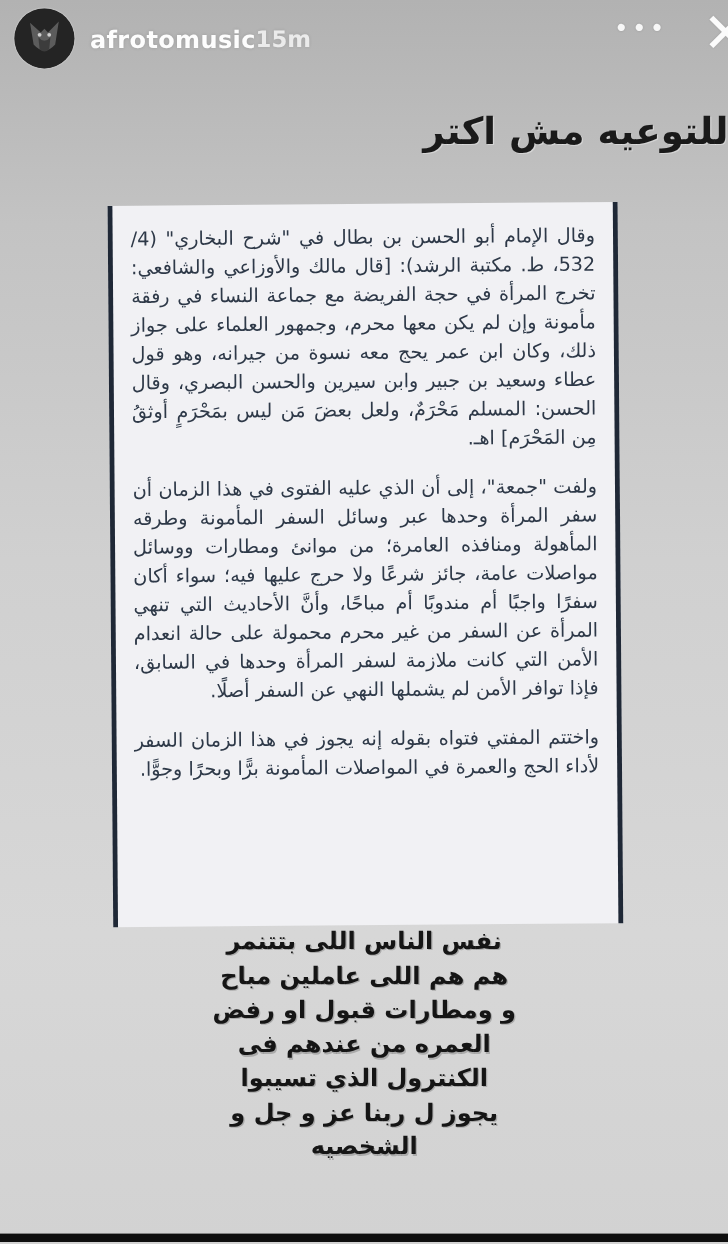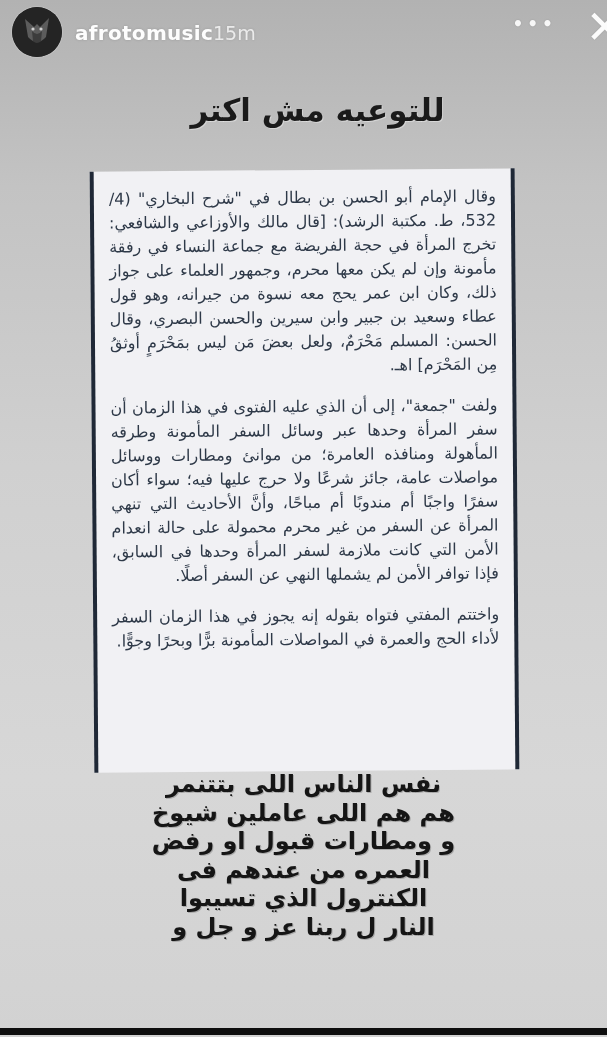--- a/index.html
+++ b/index.html
@@ -19,36 +19,36 @@
   }
   .avatar svg{display:block;width:100%;height:100%;}
   .username{
     position:absolute;left:75px;top:21px;
     color:#fdfdfd;font-size:20px;font-weight:bold;letter-spacing:.3px;
     text-shadow:0 0 3px rgba(0,0,0,.15);
     text-align:center;
   }
   .timestamp{
     position:absolute;left:213px;top:22px;
-    color:#ebebeb;font-size:19px;text-shadow:0 0 3px rgba(0,0,0,.12);
+    color:#ebebeb;font-size:19px;text-shadow:0 0 3px rgba(0,0,0,.12);font-weight:bold;
   }
   .more-icon{
     position:absolute;right:50px;top:14px;
     color:#f7f7f7;font-size:17px;letter-spacing:4px;font-weight:bold;
     text-shadow:0 0 2px rgba(0,0,0,.15);
   }
   .close-icon{
     position:absolute;right:-17px;top:4px;
     color:#fbfbfb;font-size:46px;font-weight:200;line-height:1;
     text-shadow:0 0 2px rgba(0,0,0,.12);
   }
   
   .page-title{
     position:absolute;top:92px;left:0;right:0;
-    text-align:center;direction:rtl;
+    direction:rtl;
     font-size:31px;font-weight:bold;color:#1a1a1a;
     text-shadow:1px 1px 0 rgba(255,255,255,.35);
     margin-left:28px;
   }
   
   .doc{
     position:absolute;left:92px;top:170px;width:425px;height:601px;
     background:#f1f1f4;
     border-left:4px solid #1f2836;border-right:4px solid #1f2836;
     box-sizing:border-box;
@@ -63,21 +63,21 @@
     font-size:16px;line-height:24px;
     text-align:justify;
     font-family:"DejaVu Sans",sans-serif;
   }
   .doc p:last-child{margin-bottom:0;}
   
   .caption{
     position:absolute;top:770px;left:0;right:0;
     text-align:center;direction:rtl;
     color:#151515;font-weight:bold;
-    font-size:24px;line-height:28.5px;
+    font-size:20px;line-height:28.5px;
     text-shadow:1px 1px 0 rgba(120,120,120,.45);
   }
   
   .bottom-bar{
     position:absolute;left:0;right:0;bottom:2px;height:7px;background:#0e0e0e;
   }
 </style>
 </head>
 <body>
 
@@ -102,22 +102,23 @@
   <div class="page-title">للتوعيه مش اكتر</div>
 
   <div class="doc">
     <p>وقال الإمام أبو الحسن بن بطال في "شرح البخاري" (4/ 532، ط. مكتبة الرشد): [قال مالك والأوزاعي والشافعي: تخرج المرأة في حجة الفريضة مع جماعة النساء في رفقة مأمونة وإن لم يكن معها محرم، وجمهور العلماء على جواز ذلك، وكان ابن عمر يحج معه نسوة من جيرانه، وهو قول عطاء وسعيد بن جبير وابن سيرين والحسن البصري، وقال الحسن: المسلم مَحْرَمٌ، ولعل بعضَ مَن ليس بمَحْرَمٍ أوثقُ مِن المَحْرَم] اهـ.</p>
     <p>ولفت "جمعة"، إلى أن الذي عليه الفتوى في هذا الزمان أن سفر المرأة وحدها عبر وسائل السفر المأمونة وطرقه المأهولة ومنافذه العامرة؛ من موانئ ومطارات ووسائل مواصلات عامة، جائز شرعًا ولا حرج عليها فيه؛ سواء أكان سفرًا واجبًا أم مندوبًا أم مباحًا، وأنَّ الأحاديث التي تنهي المرأة عن السفر من غير محرم محمولة على حالة انعدام الأمن التي كانت ملازمة لسفر المرأة وحدها في السابق، فإذا توافر الأمن لم يشملها النهي عن السفر أصلًا.</p>
     <p>واختتم المفتي فتواه بقوله إنه يجوز في هذا الزمان السفر لأداء الحج والعمرة في المواصلات المأمونة برًّا وبحرًا وجوًّا.</p>
   </div>
 
   <div class="caption">
     <div>نفس الناس اللى بتتنمر</div>
-    <div>هم هم اللى عاملين شيوخ</div>
+    <div>هم هم اللى عاملين مباح</div>
     <div>و ومطارات قبول او رفض</div>
     <div>العمره من عندهم فى</div>
     <div>الكنترول الذي تسيبوا</div>
-    <div>النار ل ربنا عز و جل و</div>
+    <div>يجوز ل ربنا عز و جل و</div>
+    <div>الشخصيه</div>
   </div>
 
   <div class="bottom-bar"></div>
 
 </div>
 
 </body></html>

